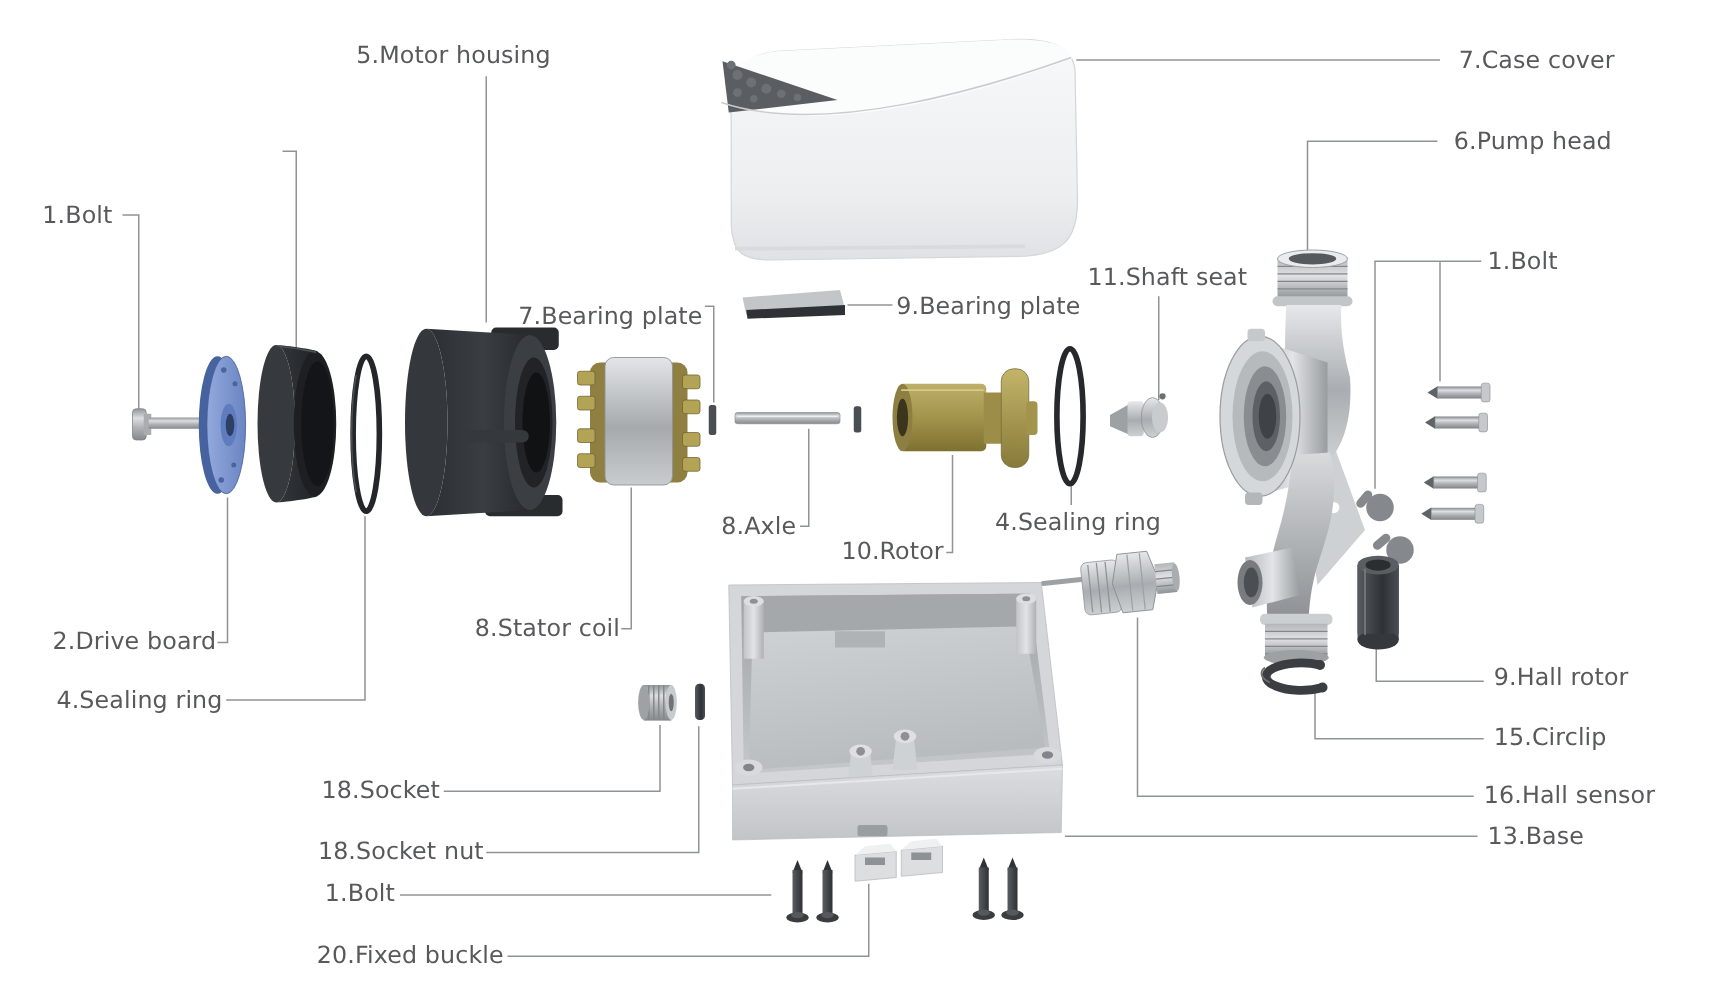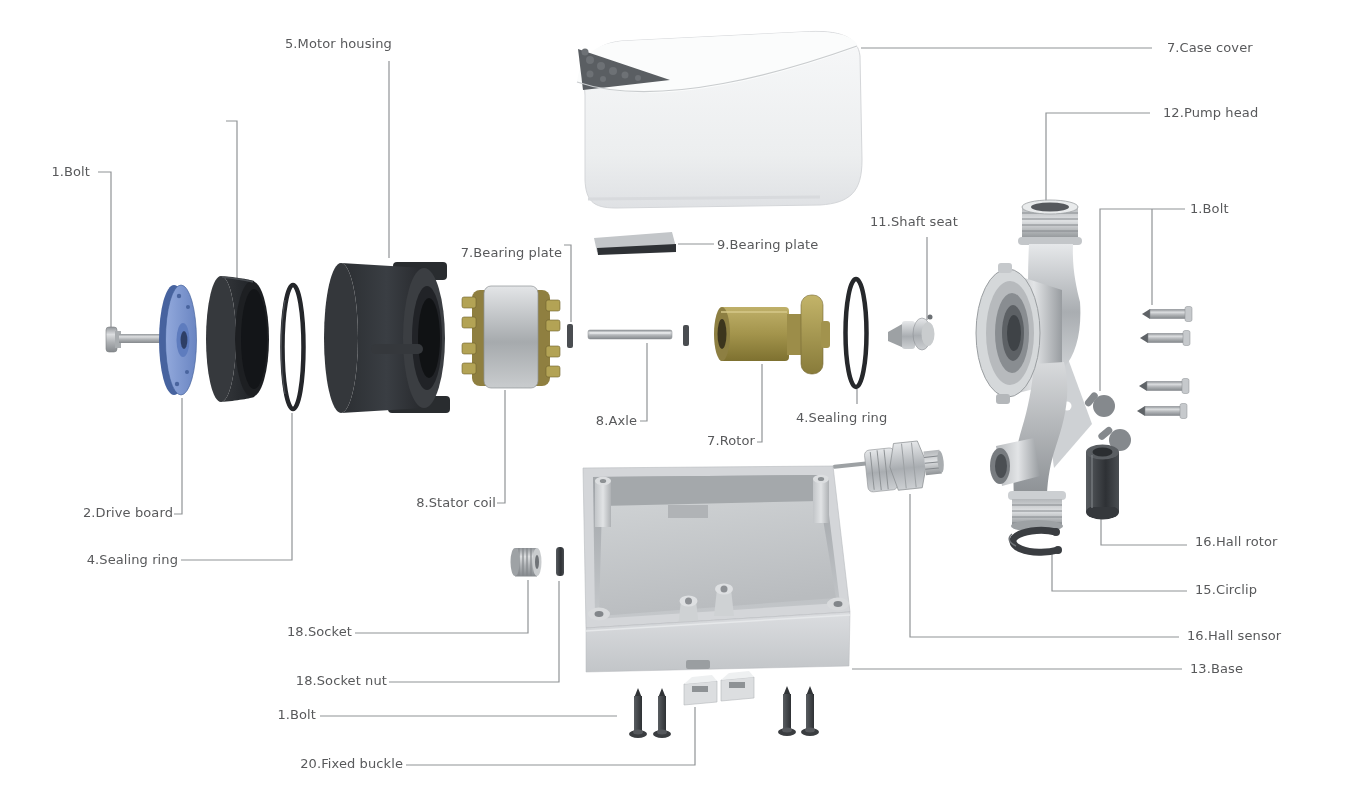--- a/index.html
+++ b/index.html
@@ -2,21 +2,21 @@
 <html><head>
 <meta charset="utf-8">
 <style>
   html,body { margin:0; padding:0; background:#ffffff; }
   .stage {
     position:relative; width:1370px; height:788px; background:#ffffff;
     font-family:"DejaVu Sans","Liberation Sans",sans-serif; overflow:hidden;
   }
   .stage svg { position:absolute; left:0; top:0; }
   .lbl {
-    position:absolute; font-size:13px; line-height:22px; color:#58595b;
+    position:absolute; font-size:19px; line-height:22px; color:#58595b;
     white-space:nowrap; letter-spacing:0.1px;
   }
 </style>
 </head>
 <body>
 
 <div class="stage">
 
 <svg width="1370" height="788" viewBox="0 0 1370 788">
 <defs>
@@ -440,29 +440,29 @@
 </g>
 
 </svg>
 
 <div class="lbl" style="right:1280px; top:161px">1.Bolt</div>
 <div class="lbl" style="left:285px;  top:33px">5.Motor housing</div>
 <div class="lbl" style="right:808px; top:242px">7.Bearing plate</div>
 <div class="lbl" style="left:717px;  top:234px">9.Bearing plate</div>
 <div class="lbl" style="left:870px;  top:211px">11.Shaft seat</div>
 <div class="lbl" style="left:1167px; top:37px">7.Case cover</div>
-<div class="lbl" style="left:1163px; top:102px">12.Pump head</div>
+<div class="lbl" style="left:1163px; top:102px">6.Pump head</div>
 <div class="lbl" style="left:1190px; top:198px">1.Bolt</div>
 <div class="lbl" style="right:1197px; top:502px">2.Drive board</div>
 <div class="lbl" style="right:1192px; top:549px">4.Sealing ring</div>
 <div class="lbl" style="right:874px; top:492px">8.Stator coil</div>
 <div class="lbl" style="right:733px; top:410px">8.Axle</div>
-<div class="lbl" style="right:615px; top:430px">7.Rotor</div>
+<div class="lbl" style="right:615px; top:430px">10.Rotor</div>
 <div class="lbl" style="left:796px;  top:407px">4.Sealing ring</div>
-<div class="lbl" style="left:1195px; top:531px">16.Hall rotor</div>
+<div class="lbl" style="left:1195px; top:531px">9.Hall rotor</div>
 <div class="lbl" style="left:1195px; top:579px">15.Circlip</div>
 <div class="lbl" style="left:1187px; top:625px">16.Hall sensor</div>
 <div class="lbl" style="left:1190px; top:658px">13.Base</div>
 <div class="lbl" style="right:1018px; top:621px">18.Socket</div>
 <div class="lbl" style="right:983px; top:670px">18.Socket nut</div>
 <div class="lbl" style="right:1054px; top:704px">1.Bolt</div>
 <div class="lbl" style="right:967px; top:753px">20.Fixed buckle</div>
 
 </div>
 

